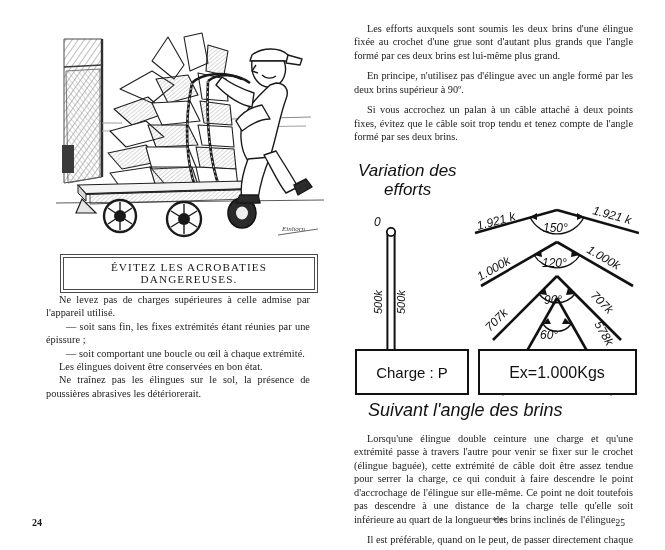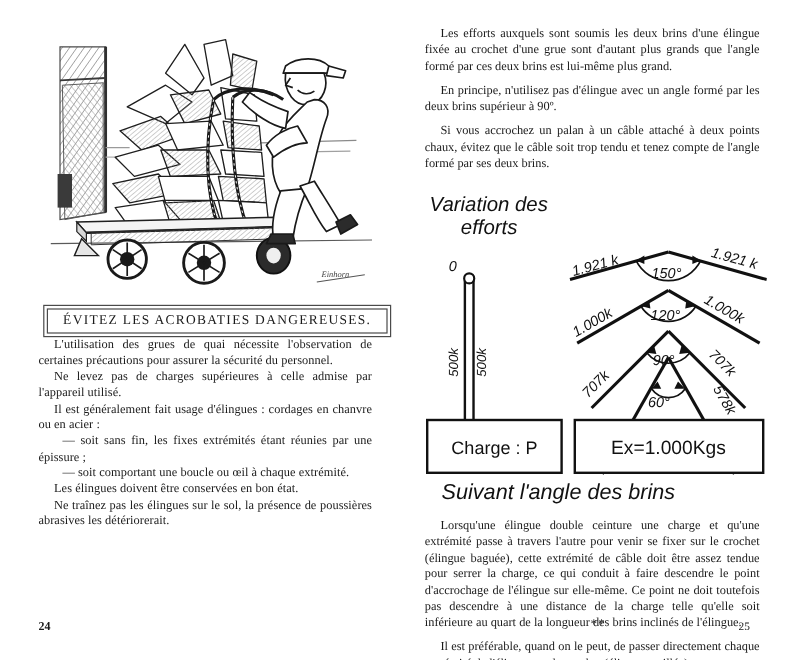--- a/index.html
+++ b/index.html
@@ -20,36 +20,36 @@
   .spread {
     position: absolute;
     inset: 0;
     display: flex;
   }
   .page {
     position: relative;
     height: 100%;
     box-sizing: border-box;
   }
-  .page-left  { width: 332px; padding: 22px 22px 0 32px; }
+  .page-left  { width: 332px; padding: 22px 22px 0 46px; }
   .page-right { width: 333px; padding: 22px 32px 0 22px; }
 
   
   .illustration {
     position: relative;
     width: 268px;
     height: 218px;
     margin: 5px 0 0 10px;
     overflow: hidden;
   }
   .illustration svg { display: block; }
 
   .caption-box {
-    width: 290px;
-    margin: 9px 0 0 4px;
+    width: 258px;
+    margin: 9px 0 0 14px;
     border: 1px solid #4a4a4a;
     padding: 2px;
     box-sizing: border-box;
   }
   .caption-inner {
     border: 1px solid #4a4a4a;
     text-align: center;
     font-size: 11.2px;
     letter-spacing: 1.1px;
     padding: 3px 0 4px;
@@ -222,39 +222,37 @@
         </g>
       </svg>
     </div>
 
     <div class="caption-box">
       <div class="caption-inner">ÉVITEZ LES ACROBATIES DANGEREUSES.</div>
     </div>
 
 
     <div class="copy">
-      <p>L'utilisation des grues de quai nécessite l'observation de certaines précautions pour assurer la sécurité du personnel.</p>
       <p>Ne levez pas de charges supérieures à celle admise par l'appareil utilisé.</p>
-      <p>Il est généralement fait usage d'élingues : cordages en chanvre ou en acier :</p>
       <p class="dash">— soit sans fin, les fixes extrémités étant réunies par une épissure ;</p>
       <p class="dash">— soit comportant une boucle ou œil à chaque extrémité.</p>
       <p>Les élingues doivent être conservées en bon état.</p>
       <p>Ne traînez pas les élingues sur le sol, la présence de poussières abrasives les détériorerait.</p>
 
     </div>
 
     <div class="folio folio-left">24</div>
   </div>
 
   <div class="page page-right">
 
     <div class="copy-right">
       <p>Les efforts auxquels sont soumis les deux brins d'une élingue fixée au crochet d'une grue sont d'autant plus grands que l'angle formé par ces deux brins est lui-même plus grand.</p>
       <p>En principe, n'utilisez pas d'élingue avec un angle formé par les deux brins supérieur à 90º.</p>
-      <p>Si vous accrochez un palan à un câble attaché à deux points chaux, évitez que le câble soit trop tendu et tenez compte de l'angle formé par ses deux brins.</p>
+      <p>Si vous accrochez un palan à un câble attaché à deux points fixes, évitez que le câble soit trop tendu et tenez compte de l'angle formé par ses deux brins.</p>
     </div>
 
     <div class="diagram">
       <svg width="285" height="268" viewBox="0 0 285 268">
 
         <text x="4" y="22" font-family="Liberation Sans, sans-serif" font-size="17" font-style="italic" fill="#111">Variation des</text>
         <text x="30" y="41" font-family="Liberation Sans, sans-serif" font-size="17" font-style="italic" fill="#111">efforts</text>
 
         <g>
           <text x="20" y="72" font-family="Liberation Sans, sans-serif" font-size="12" font-style="italic" fill="#111">0</text>

